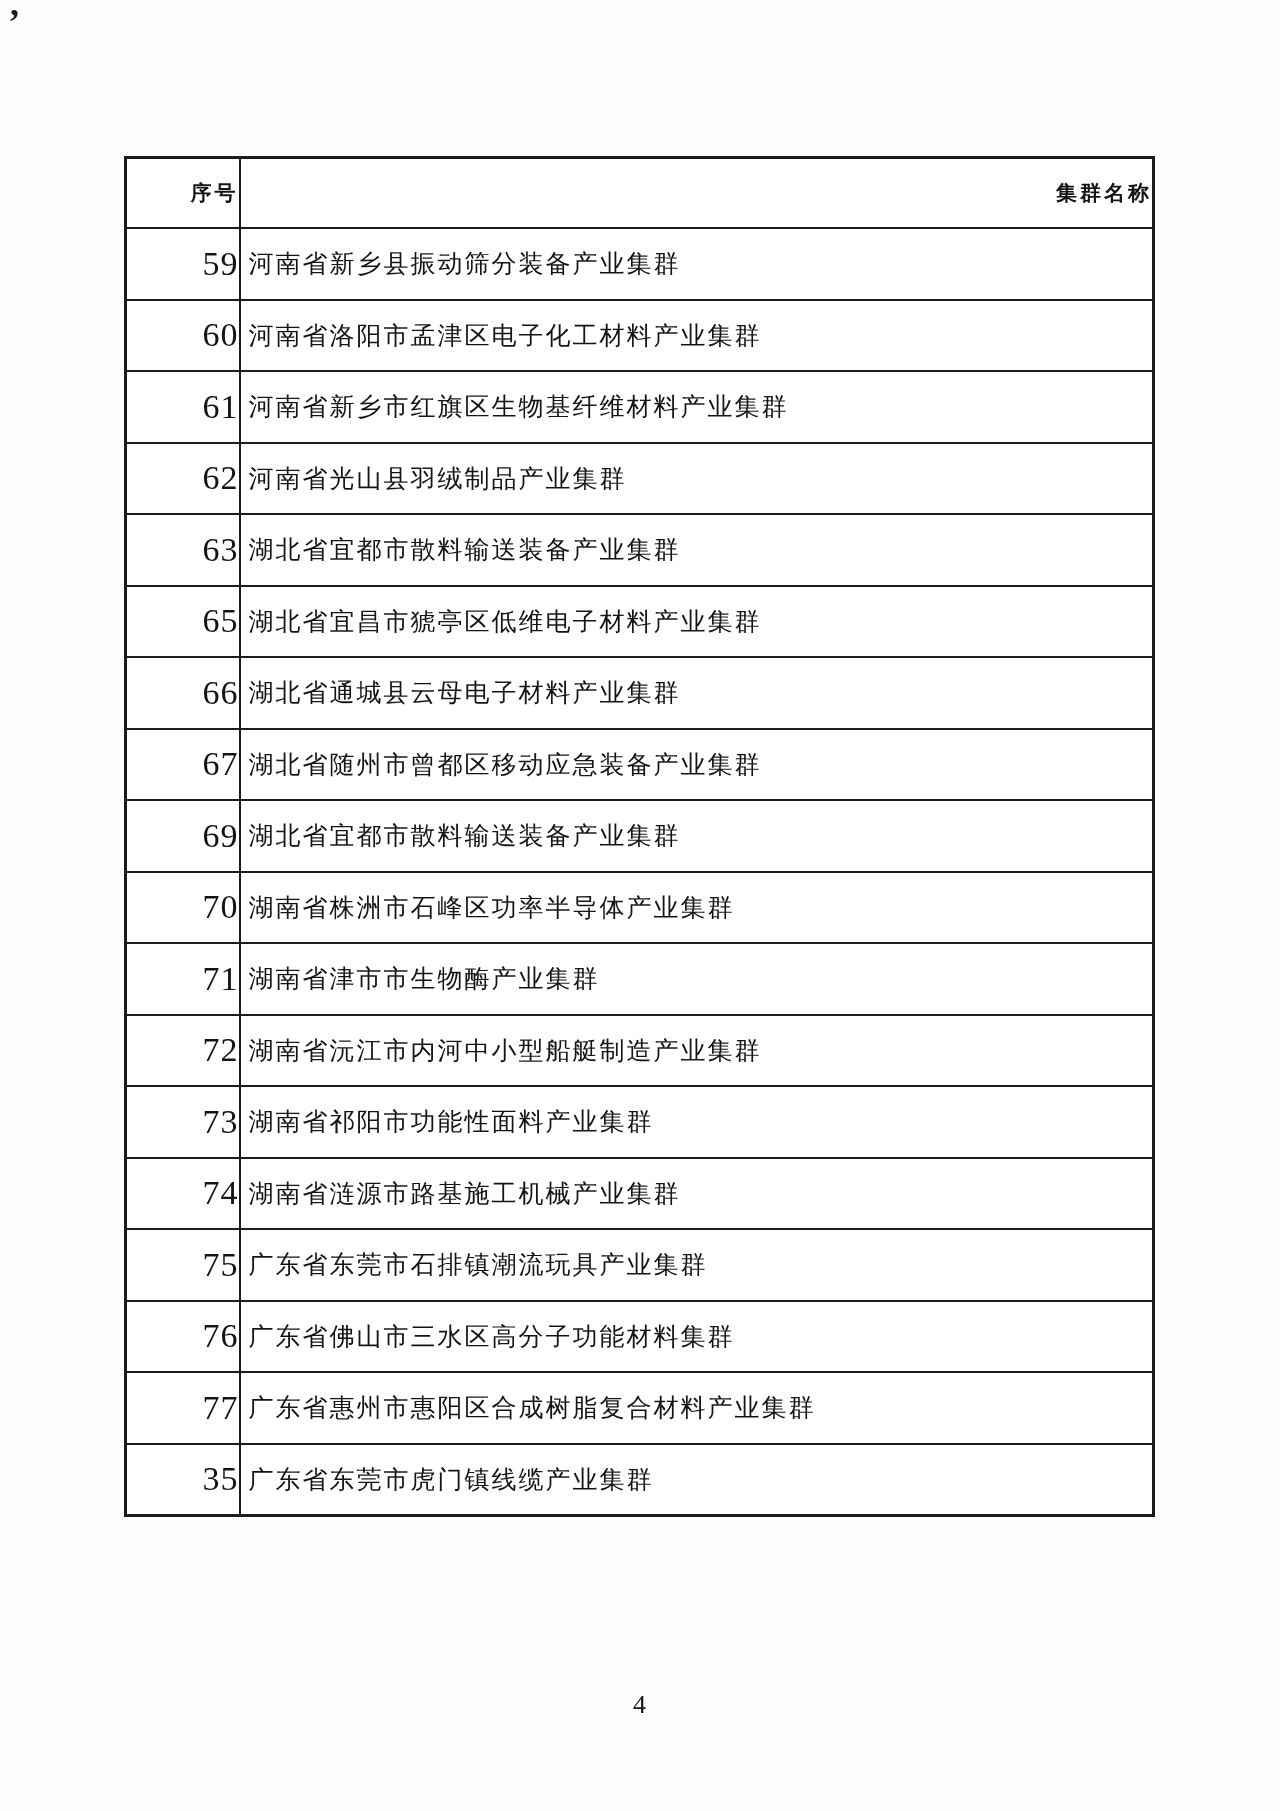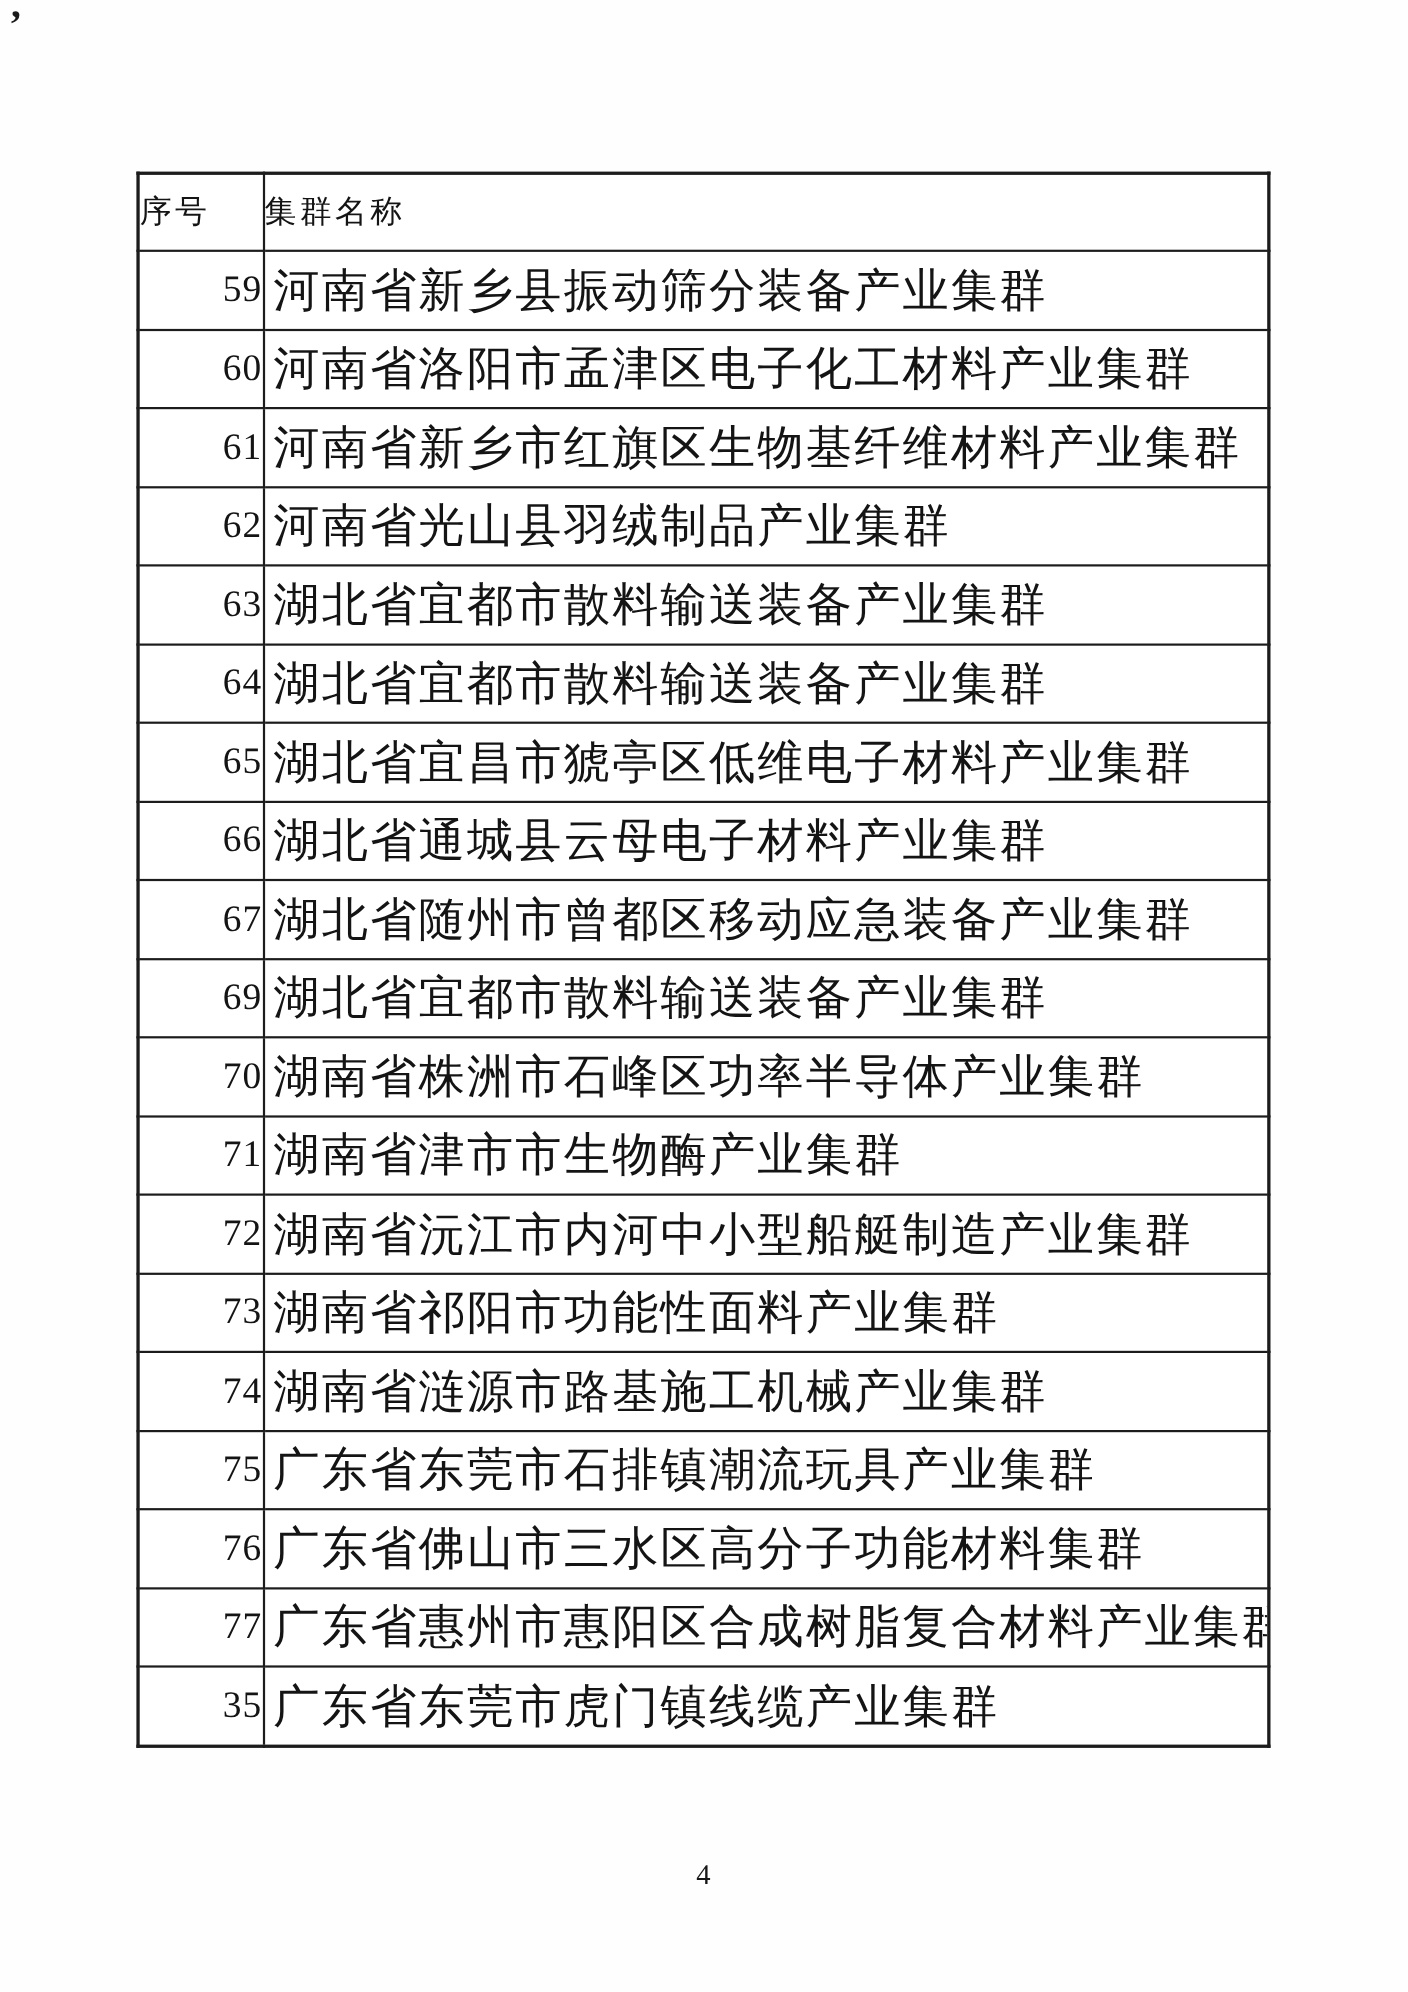--- a/index.html
+++ b/index.html
@@ -45,38 +45,38 @@
     table-layout: fixed;
     background: #fff;
   }
   table.cluster-table, table.cluster-table th, table.cluster-table td {
     border: 2px solid #1c1c1c;
   }
   table.cluster-table { border-width: 3px; }
   col.col-no { width: 114px; }
   thead th {
     height: 68px;
-    font-size: 29px;
-    font-weight: normal;
-    text-align: left;
+    font-size: 21px;
+    font-weight: bold;
+    text-align: right;
     letter-spacing: 3px;
     padding: 0;
   }
   tbody td {
     height: 69.5px;
     padding: 0;
     vertical-align: middle;
   }
   td.cell-no {
     text-align: right;
     font-size: 34px;
     letter-spacing: 1px;
   }
   td.cell-name {
-    font-size: 42px;
+    font-size: 25px;
     padding-left: 8px;
     letter-spacing: 2px;
     white-space: nowrap;
     overflow: hidden;
   }
   .page-number {
     position: absolute;
     left: 124px;
     top: 1690px;
     width: 1031px;
@@ -118,24 +118,20 @@
         <tr>
           <td class="cell-no">61</td>
           <td class="cell-name">河南省新乡市红旗区生物基纤维材料产业集群</td>
         </tr>
         <tr>
           <td class="cell-no">62</td>
           <td class="cell-name">河南省光山县羽绒制品产业集群</td>
         </tr>
         <tr>
           <td class="cell-no">63</td>
-          <td class="cell-name">湖北省宜都市散料输送装备产业集群</td>
-        </tr>
-        <tr>
-          <td class="cell-no">64</td>
           <td class="cell-name">湖北省宜都市散料输送装备产业集群</td>
         </tr>
         <tr>
           <td class="cell-no">65</td>
           <td class="cell-name">湖北省宜昌市猇亭区低维电子材料产业集群</td>
         </tr>
         <tr>
           <td class="cell-no">66</td>
           <td class="cell-name">湖北省通城县云母电子材料产业集群</td>
         </tr>

